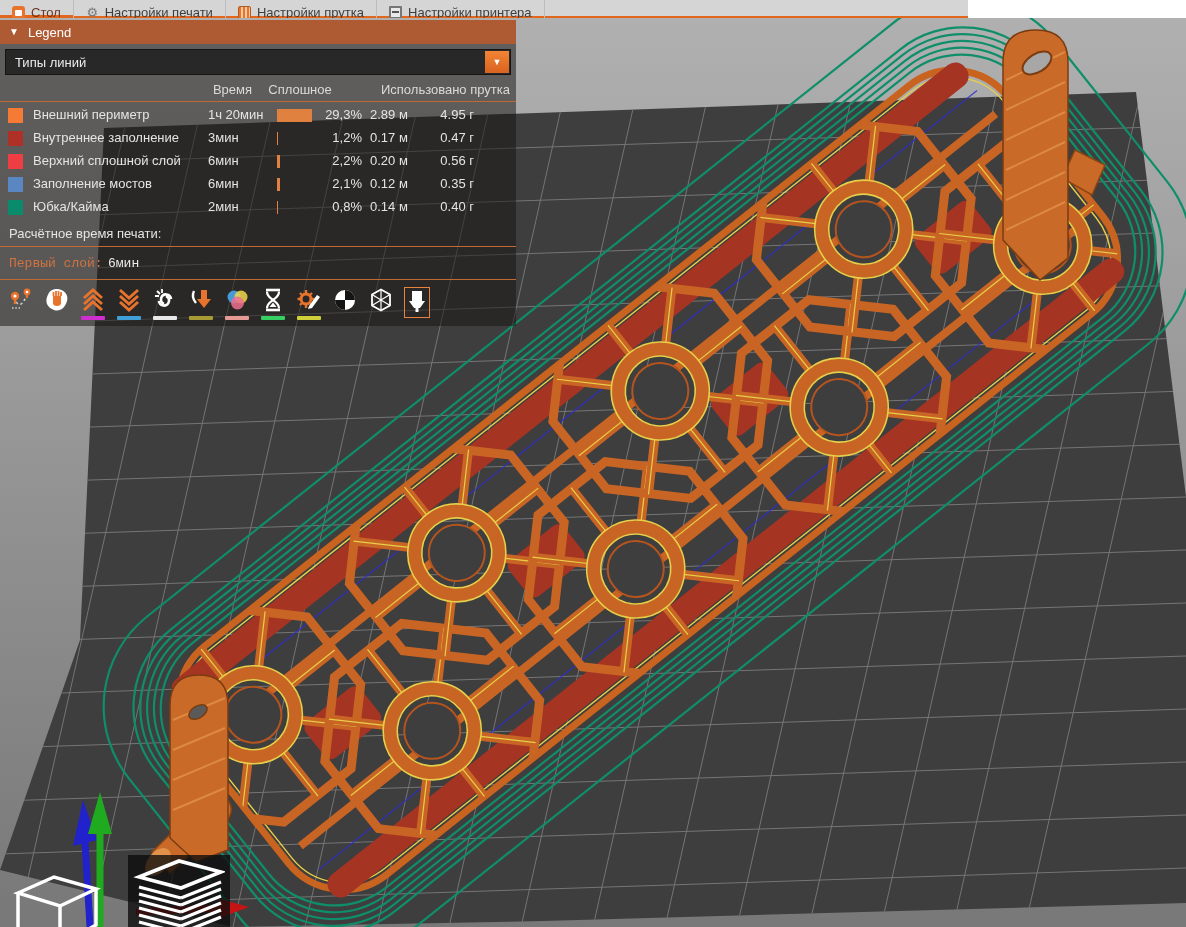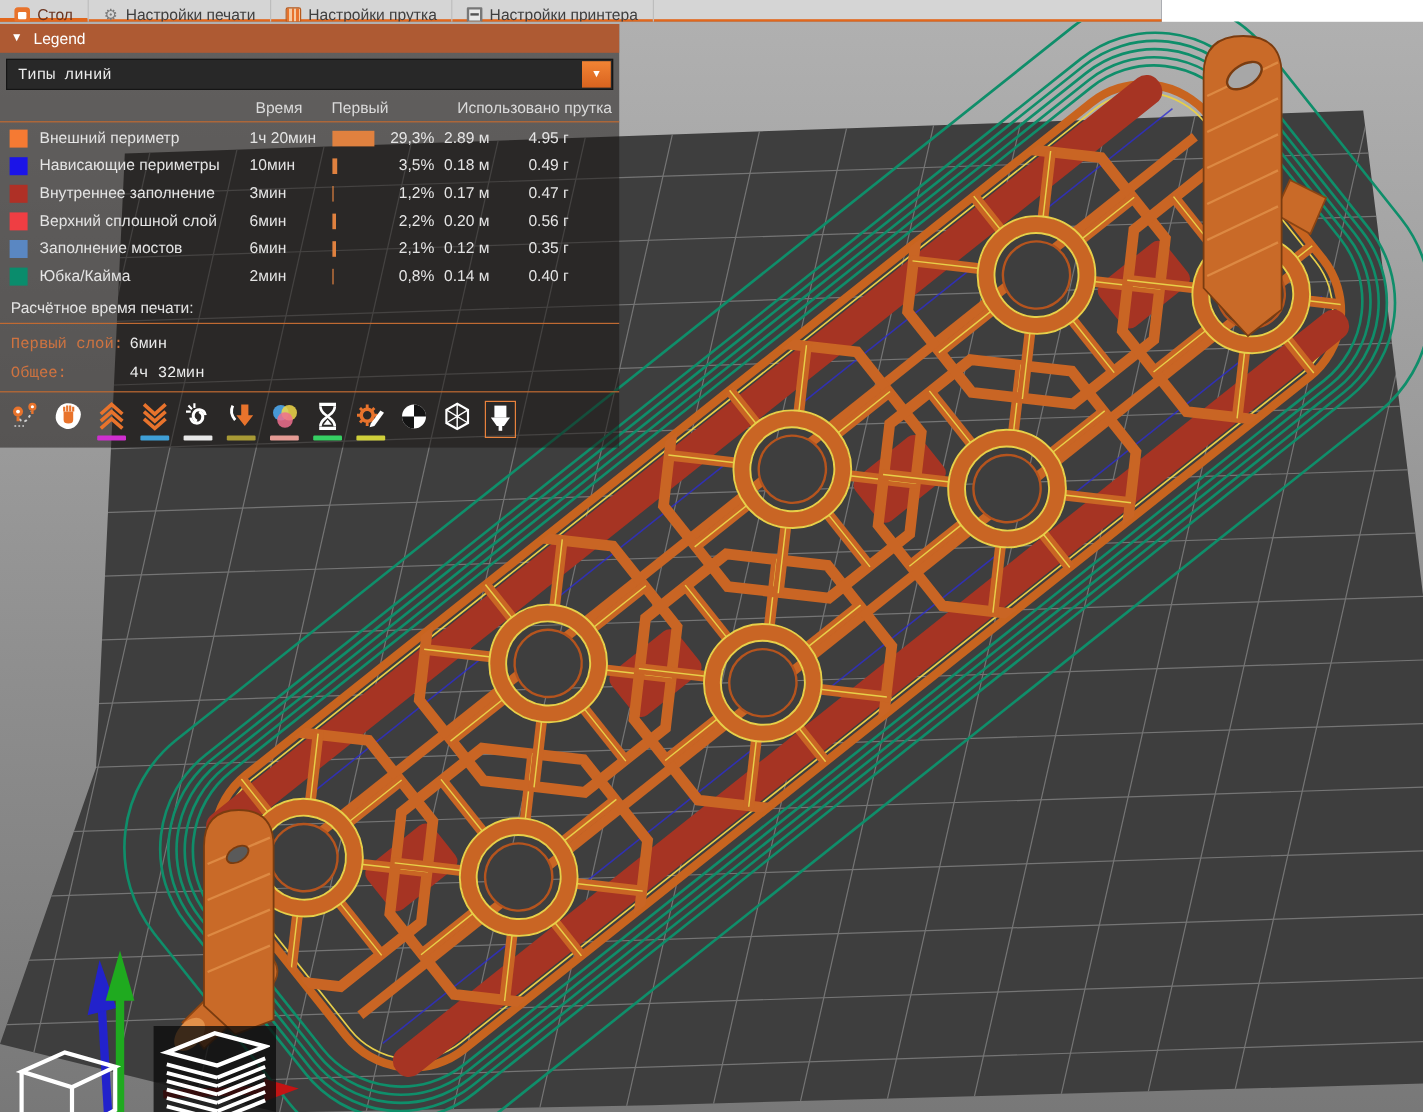--- a/index.html
+++ b/index.html
@@ -24,21 +24,21 @@
   
   .viewport { position:absolute; top:18px; left:0; width:1186px; height:909px; z-index:1; }
   .viewport svg { display:block; }
 
   
   .legend-panel { position:absolute; left:0; top:20px; width:516px; z-index:20;
                   background:rgba(24,22,19,0.52); color:#e4e4e4; font-size:13px; }
   .legend-header { height:24px; background:#ae5a33; display:flex; align-items:center; gap:9px;
                    padding:0 9px; color:#fff; }
   .legend-header .tri { font-size:10px; line-height:10px; }
-  .dd-row { padding:5px 5px 5px 5px;font-family:Liberation Mono, monospace; }
+  .dd-row { padding:5px 5px 5px 5px; }
   .dropdown { height:26px; background:#282828; border:1px solid #151515; position:relative;
               display:flex; align-items:center; padding-left:9px; color:#ececec; cursor:default; }
   .dd-btn { position:absolute; right:1px; top:1px; width:24px; height:22px;
             background:linear-gradient(#f28434,#d9631f); color:#fff; font-size:9px;
             display:flex; align-items:center; justify-content:center; cursor:default; }
   .col-headers { position:relative; height:21px; color:#dadada; }
   .col-headers span { position:absolute; top:2px; }
   .ch-time   { left:205px; width:55px; text-align:center; }
   .ch-pct    { left:258px; width:84px; text-align:center; }
   .ch-used   { left:330px; width:180px; text-align:right; }
@@ -278,44 +278,35 @@
       <span>Legend</span>
     </div>
     <div class="dd-row">
       <div class="dropdown">
         <span>Типы линий</span>
         <span class="dd-btn">▼</span>
       </div>
     </div>
     <div class="col-headers">
       <span class="ch-time">Время</span>
-      <span class="ch-pct">Первый</span>
+      <span class="ch-pct">Сплошное</span>
       <span class="ch-used">Использовано прутка</span>
     </div>
     <div class="ltable">
 
         <div class="lr">
         <span class="sw" style="background: rgb(245, 122, 51);"></span>
         <span class="lbl">Внешний периметр</span>
         <span class="tim">1ч 20мин</span>
         <span class="bar" style="width: 35.2px;"></span>
         <span class="pct">29,3%</span>
         <span class="len">2.89 м</span>
         <span class="wt">4.95 г</span>
       </div>
         <div class="lr">
-        <span class="sw" style="background: rgb(27, 20, 232);"></span>
-        <span class="lbl">Нависающие периметры</span>
-        <span class="tim">10мин</span>
-        <span class="bar" style="width: 4.2px;"></span>
-        <span class="pct">3,5%</span>
-        <span class="len">0.18 м</span>
-        <span class="wt">0.49 г</span>
-      </div>
-        <div class="lr">
         <span class="sw" style="background: rgb(175, 48, 38);"></span>
         <span class="lbl">Внутреннее заполнение</span>
         <span class="tim">3мин</span>
         <span class="bar" style="width: 1.4px;"></span>
         <span class="pct">1,2%</span>
         <span class="len">0.17 м</span>
         <span class="wt">0.47 г</span>
       </div>
         <div class="lr">
         <span class="sw" style="background: rgb(239, 62, 67);"></span>
@@ -344,24 +335,20 @@
         <span class="len">0.14 м</span>
         <span class="wt">0.40 г</span>
       </div>
       </div>
     <div class="est-title">Расчётное время печати:</div>
     <hr class="hr-o">
     <div class="est-pad"></div>
     <div class="est-row">
       <span class="el">Первый слой:</span>
       <span class="ev">6мин</span>
-    </div>
-    <div class="est-row">
-      <span class="el">Общее:</span>
-      <span class="ev">4ч 32мин</span>
     </div>
     <div class="est-pad"></div>
     <hr class="hr-o">
 
     <div class="icons-row">
       <div class="pticon">
         <svg viewBox="0 0 26 26">
             <path d="M8,15 C12,20 16,16 18,9" fill="none" stroke="#cfcfcf" stroke-width="1.6" stroke-dasharray="2.5 2.5"></path>
             <circle cx="7" cy="9" r="4.2" fill="#e8732c"></circle>
             <circle cx="7" cy="9" r="1.6" fill="#fff"></circle>

